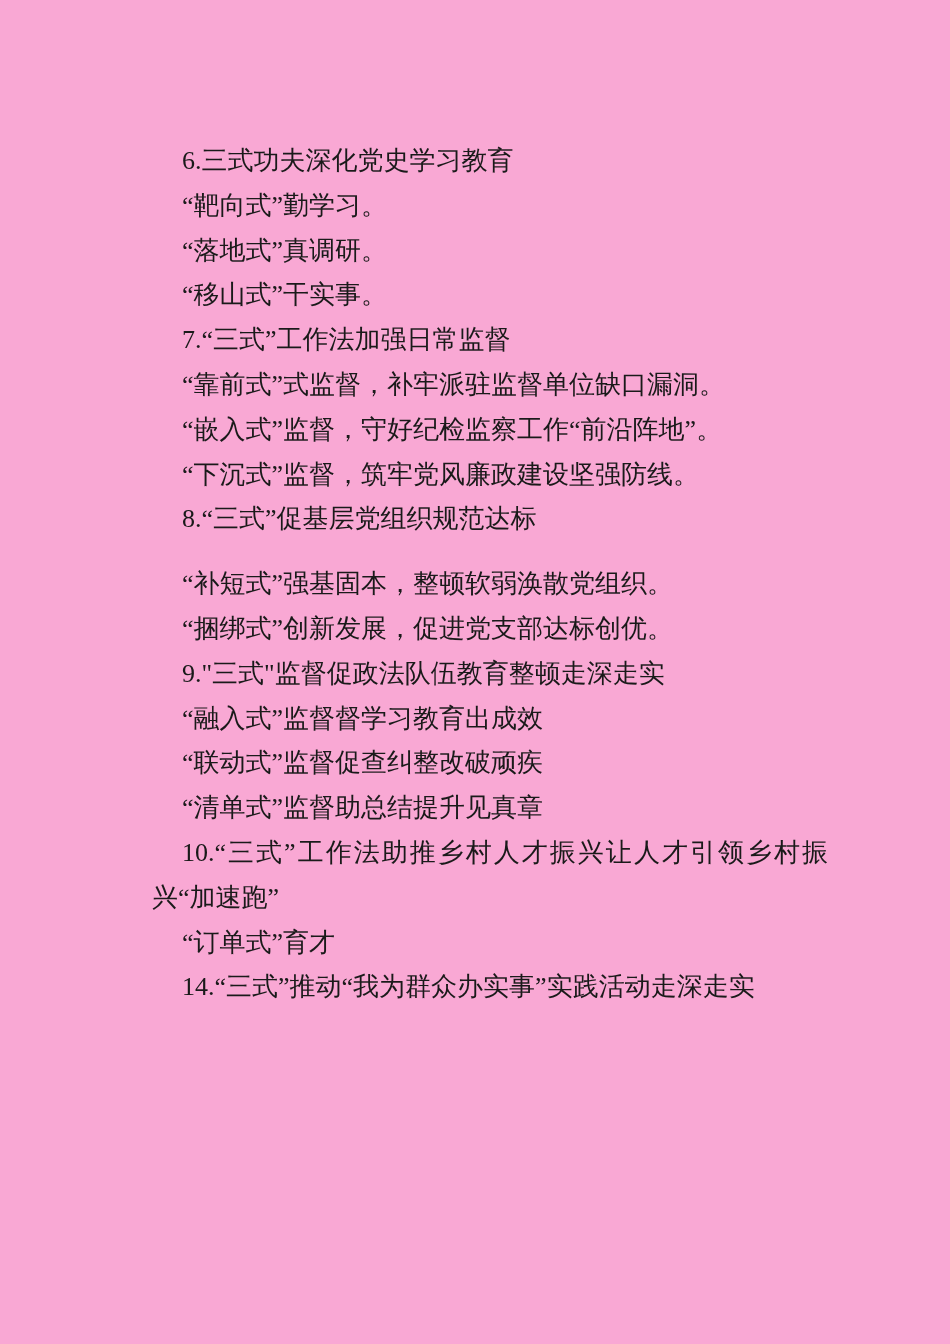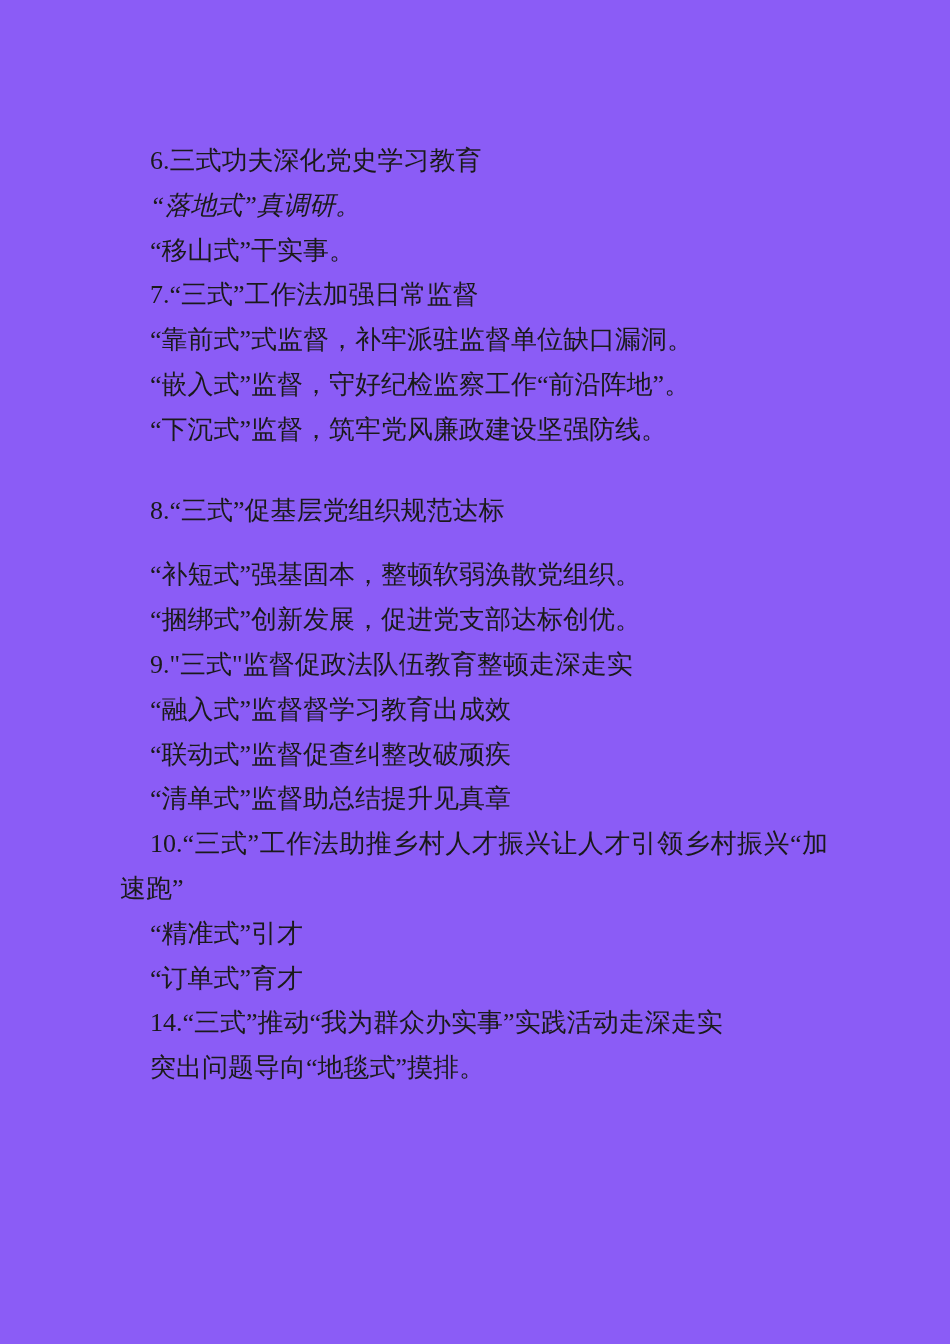--- a/index.html
+++ b/index.html
@@ -4,23 +4,24 @@
 <style>
   html, body {
     margin: 0;
     padding: 0;
     background: #ffffff;
   }
   .page {
     position: relative;
     width: 950px;
     height: 1344px;
-    background: #8b5cf6;
+    background: #f9a8d4;
     overflow: hidden;
     box-sizing: border-box;
+    padding-left: 32px;
   }
   .doc-content {
     box-sizing: border-box;
     padding: 139px 122px 0 120px;
   }
   p.doc-line {
     margin: 0;
     padding: 0;
     font-family: "Liberation Serif", "DejaVu Serif", serif;
     font-size: 26px;
@@ -31,32 +32,31 @@
     word-break: break-all;
     overflow-wrap: anywhere;
   }
 </style>
 </head>
 <body>
 
 <div class="page">
   <div class="doc-content">
       <p class="doc-line" style="color: rgb(26, 26, 26);">6.三式功夫深化党史学习教育</p>
-      <p class="doc-line" style="color: rgb(26, 26, 26); font-style: italic;">“落地式”真调研。</p>
+      <p class="doc-line" style="color: rgb(26, 26, 26);">“靶向式”勤学习。</p>
+      <p class="doc-line" style="color: rgb(26, 26, 26);">“落地式”真调研。</p>
       <p class="doc-line" style="color: rgb(26, 26, 26);">“移山式”干实事。</p>
       <p class="doc-line" style="color: rgb(26, 26, 26);">7.“三式”工作法加强日常监督</p>
       <p class="doc-line" style="color: rgb(26, 26, 26);">“靠前式”式监督，补牢派驻监督单位缺口漏洞。</p>
       <p class="doc-line" style="color: rgb(26, 26, 26);">“嵌入式”监督，守好纪检监察工作“前沿阵地”。</p>
       <p class="doc-line" style="color: rgb(26, 26, 26);">“下沉式”监督，筑牢党风廉政建设坚强防线。</p>
-      <p class="doc-line" style="color: rgb(26, 26, 26); margin-top: 36px;">8.“三式”促基层党组织规范达标</p>
+      <p class="doc-line" style="color: rgb(26, 26, 26);">8.“三式”促基层党组织规范达标</p>
       <p class="doc-line" style="color: rgb(26, 26, 26); margin-top: 20px;">“补短式”强基固本，整顿软弱涣散党组织。</p>
       <p class="doc-line" style="color: rgb(26, 26, 26);">“捆绑式”创新发展，促进党支部达标创优。</p>
       <p class="doc-line" style="color: rgb(26, 26, 26);">9."三式"监督促政法队伍教育整顿走深走实</p>
       <p class="doc-line" style="color: rgb(26, 26, 26);">“融入式”监督督学习教育出成效</p>
       <p class="doc-line" style="color: rgb(26, 26, 26);">“联动式”监督促查纠整改破顽疾</p>
       <p class="doc-line" style="color: rgb(26, 26, 26);">“清单式”监督助总结提升见真章</p>
       <p class="doc-line" style="color: rgb(26, 26, 26);">10.“三式”工作法助推乡村人才振兴让人才引领乡村振兴“加速跑”</p>
-      <p class="doc-line" style="color: rgb(26, 26, 26);">“精准式”引才</p>
       <p class="doc-line" style="color: rgb(26, 26, 26);">“订单式”育才</p>
       <p class="doc-line" style="color: rgb(26, 26, 26);">14.“三式”推动“我为群众办实事”实践活动走深走实</p>
-      <p class="doc-line" style="color: rgb(26, 26, 26);">突出问题导向“地毯式”摸排。</p>
     </div>
 </div>
 
 </body></html>

